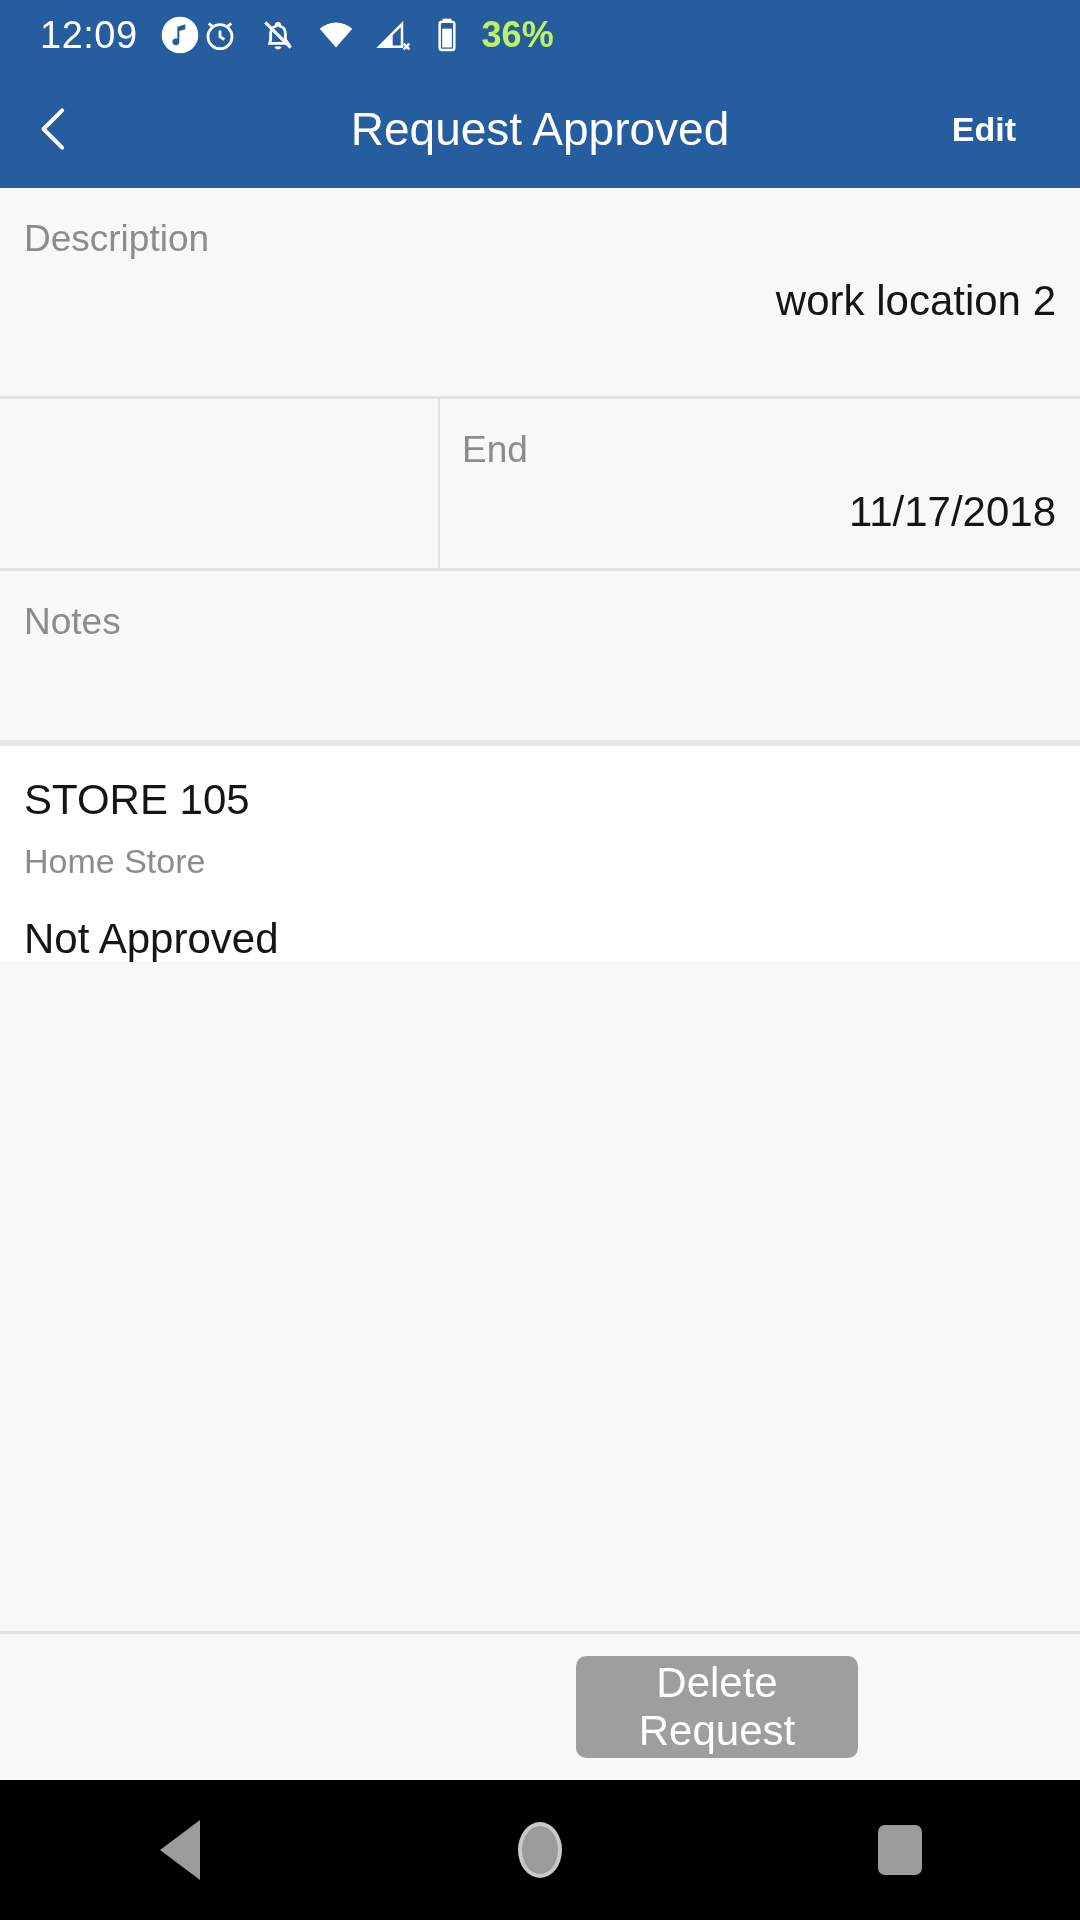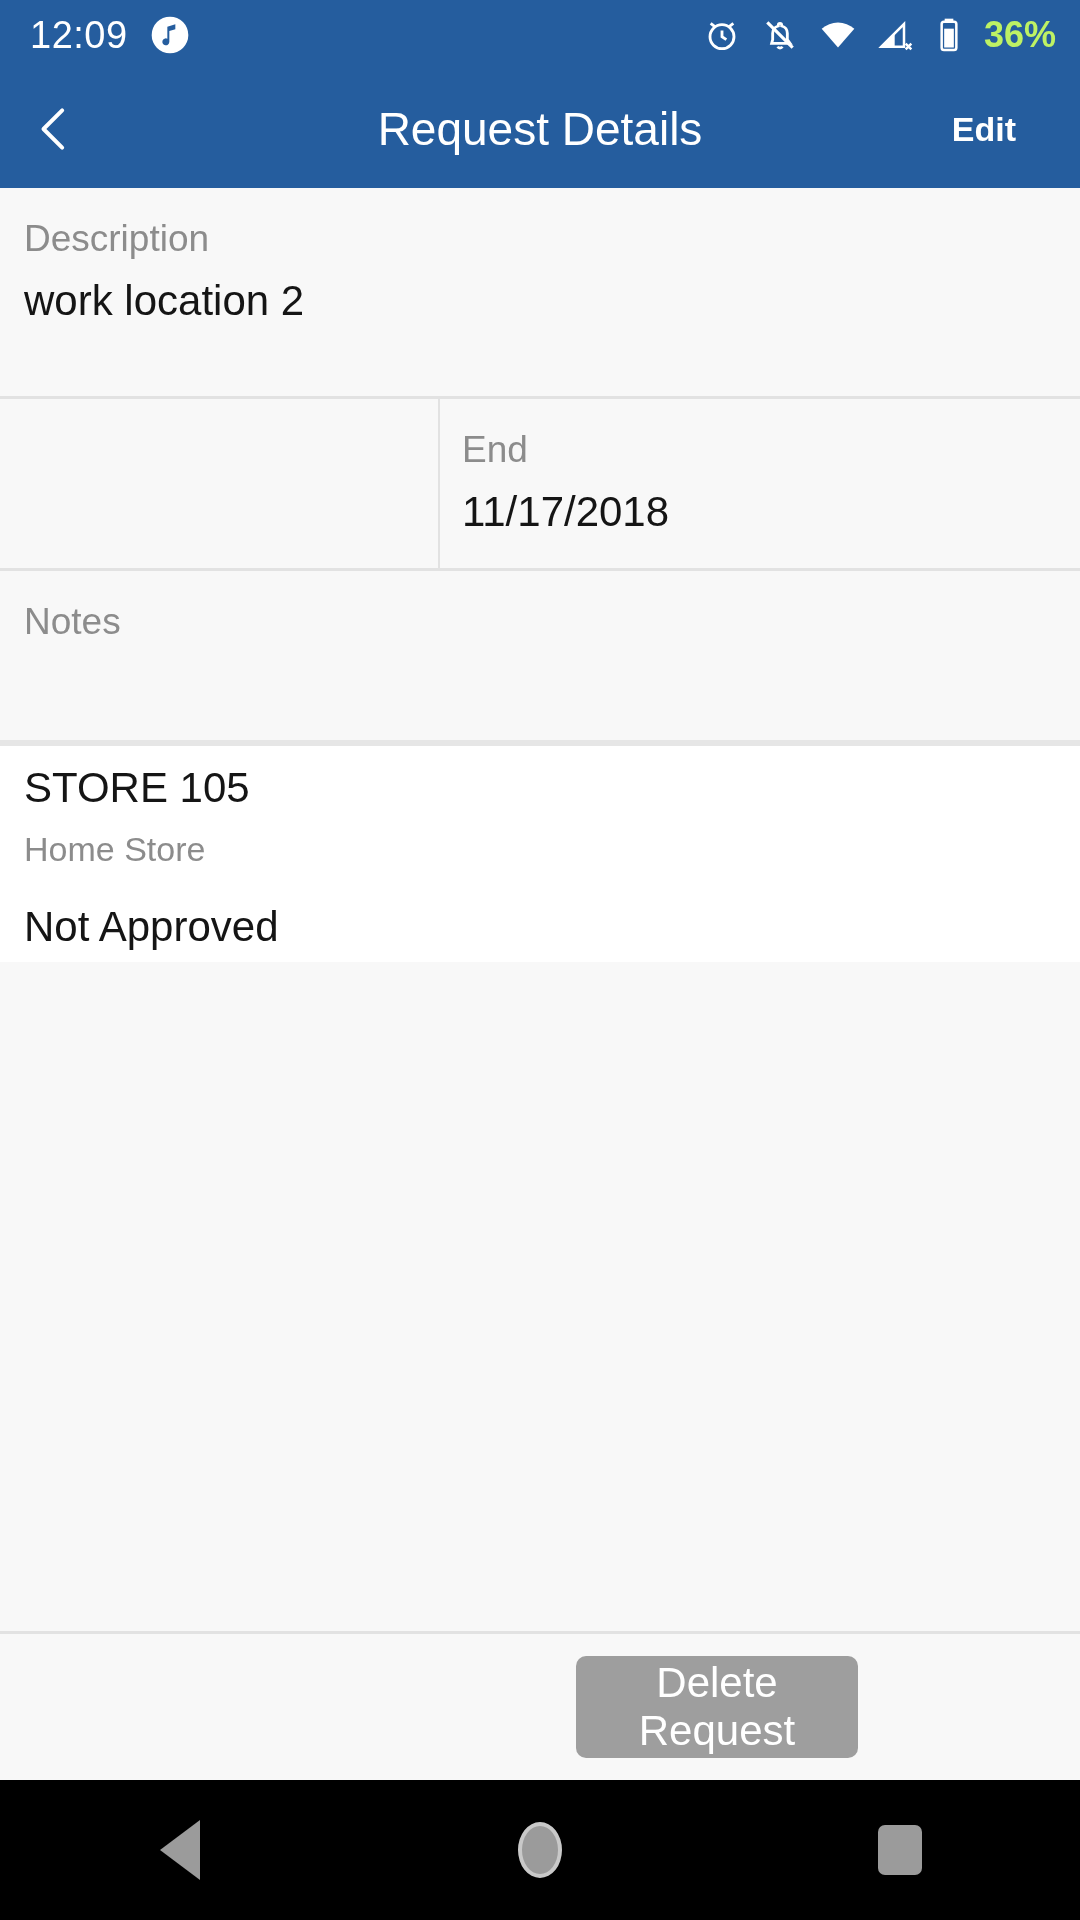--- a/index.html
+++ b/index.html
@@ -8,22 +8,22 @@
     background:#f8f8f8;
     font-family:"Liberation Sans", sans-serif;
     overflow:hidden;
   }
   #screen { position:relative; width:1080px; height:1920px; }
 
   
   .statusbar {
     position:absolute; left:0; top:0; width:1080px; height:70px;
     background:#255d9e;
-    display:flex; align-items:center; justify-content:space-between;
-    padding:0 24px 0 30px;
+    display:flex; align-items:center; justify-content:flex-start;
+    padding:0 24px 0 40px;
   }
   .sb-left { display:flex; align-items:center; gap:22px; }
   .sb-time { color:#fff; font-size:38px; font-weight:400; letter-spacing:0.5px; }
   .sb-right { display:flex; align-items:center; gap:18px; }
   .sb-batt-text { color:#bef264; font-size:36px; font-weight:700; margin-left:2px; }
   .icon-svg { display:block; }
 
   
   .header {
     position:absolute; left:0; top:70px; width:1080px; height:118px;
@@ -54,20 +54,21 @@
     position:absolute; left:0; width:1080px; height:3px;
     background:#e2e2e2;
   }
   .field { padding:28px 24px 0 24px; }
   .field-label {
     color:#8c8c8c; font-size:37px; font-weight:400; line-height:1.25;
   }
   .field-value {
     color:#151515; font-size:42px; font-weight:400; line-height:1.3;
     margin-top:12px;
+    text-align:right;
   }
   .vdivider {
     position:absolute; top:0; width:2px; background:#e2e2e2;
   }
   .half { position:absolute; top:0; height:100%; }
 
   
   .store-title {
     color:#151515; font-size:42px; font-weight:400; line-height:1.25;
   }
@@ -161,21 +162,21 @@
           <rect x="4.4" y="2.2" width="5.2" height="1.8" fill="#ffffff"></rect>
           <rect x="2.6" y="4" width="8.8" height="17" rx="1.4" fill="none" stroke="#ffffff" stroke-width="1.5"></rect>
           <rect x="4.1" y="8.2" width="5.8" height="11.3" fill="#ffffff"></rect>
         </svg>
       </span>
       <span class="sb-batt-text">36%</span>
     </div>
   </div>
 
   <div class="header">
-    <div class="hdr-title">Request Details</div>
+    <div class="hdr-title">Request Approved</div>
     <div class="back-btn">
       <span>
         <svg class="icon-svg" width="56" height="56" viewBox="0 0 24 24" fill="none" stroke="#ffffff" stroke-width="1.7" stroke-linecap="round" stroke-linejoin="round">
           <path d="M15.5 4 L7.5 12 L15.5 20"></path>
         </svg>
       </span>
     </div>
     <div class="edit-btn">Edit</div>
   </div>
 
@@ -200,21 +201,21 @@
 
   <div class="section" style="top:571px; height:169px;">
     <div class="field">
       <div class="field-label">Notes</div>
       <div class="field-value"></div>
     </div>
   </div>
   <div class="divider" style="top:740px; height:6px; background:#e6e6e6;"></div>
 
   <div class="section white" style="top:746px; height:216px;">
-    <div style="padding:16px 24px 0 24px;">
+    <div style="padding:28px 24px 0 24px;">
       <div class="store-title">STORE 105</div>
       <div class="store-sub">Home Store</div>
       <div class="store-status">Not Approved</div>
     </div>
   </div>
 
   <div class="section" style="top:962px; height:671px;"></div>
   <div class="divider" style="top:1631px;"></div>
 
   <div class="footer" style="top:1634px; height:146px;">

